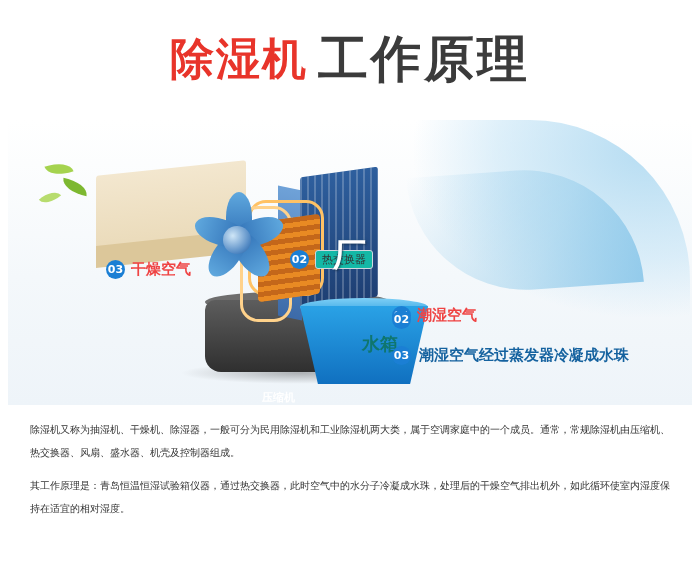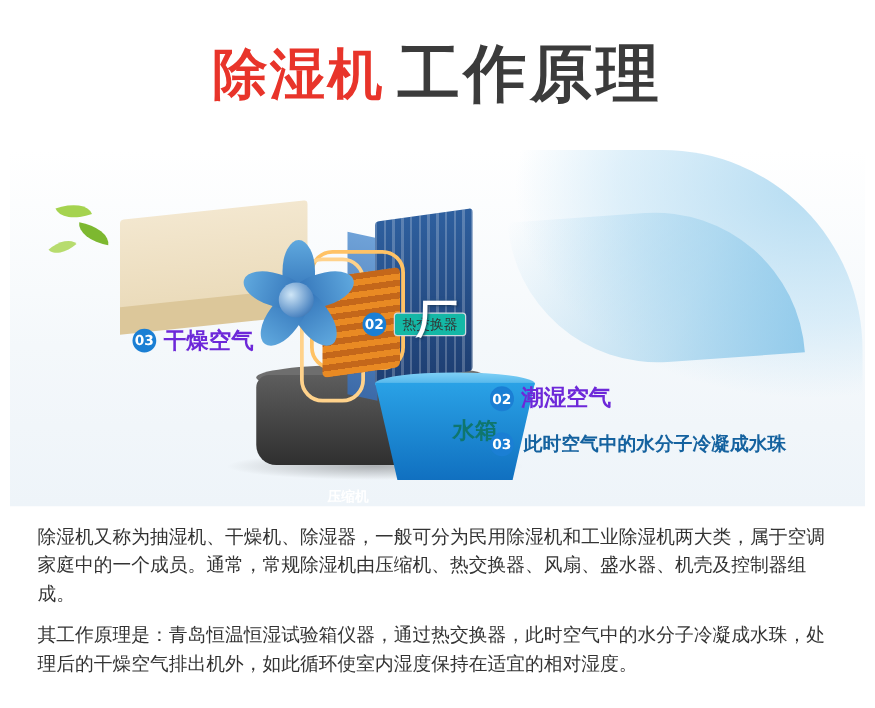--- a/index.html
+++ b/index.html
@@ -273,22 +273,22 @@
     background: #14b8a6;
     border: 1px solid #cfd8df;
     border-radius: 3px;
     padding: 1px 6px;
     font-family: "DejaVu Sans", sans-serif;
     font-size: 11px;
     color: #333;
   }
   .plain-label {
     font-family: "DejaVu Sans", sans-serif;
-    font-size: 18px;
-    color: #6d28d9;
+    font-size: 15px;
+    color: #ef4444;
     font-weight: bold;
   }
   .tiny-label {
     font-family: "DejaVu Sans", sans-serif;
     font-size: 11px;
     color: #ffffff;
     font-weight: bold;
   }
 
   .b-dry   { left: 106px; top: 150px; }
@@ -330,21 +330,21 @@
     pointer-events: none;
   }
 
   
   .body-text {
     position: absolute;
     left: 30px;
     top: 418px;
     width: 642px;
     font-family: "DejaVu Sans", sans-serif;
-    font-size: 15px;
+    font-size: 10px;
     line-height: 23px;
     color: #333333;
   }
   .body-text p { margin: 0 0 10px 0; }
 </style>
 </head>
 <body>
 
 <div class="page">
 
@@ -406,21 +406,21 @@
 
     <div class="badge b-comp">
       <span class="tiny-label">压缩机</span>
     </div>
 
     <div class="r-line r2">
       <span class="num">02</span>
     </div>
     <div class="r-line r3">
       <span class="num">03</span>
-      <span class="r-text">此时空气中的水分子冷凝成水珠</span>
+      <span class="r-text">潮湿空气经过蒸发器冷凝成水珠</span>
     </div>
   </div>
 
   <div class="watermark">
     <div>厂</div>
   </div>
 
   <div class="body-text">
     <p>除湿机又称为抽湿机、干燥机、除湿器，一般可分为民用除湿机和工业除湿机两大类，属于空调家庭中的一个成员。通常，常规除湿机由压缩机、热交换器、风扇、盛水器、机壳及控制器组成。</p>
     <p>其工作原理是：青岛恒温恒湿试验箱仪器，通过热交换器，此时空气中的水分子冷凝成水珠，处理后的干燥空气排出机外，如此循环使室内湿度保持在适宜的相对湿度。</p>

